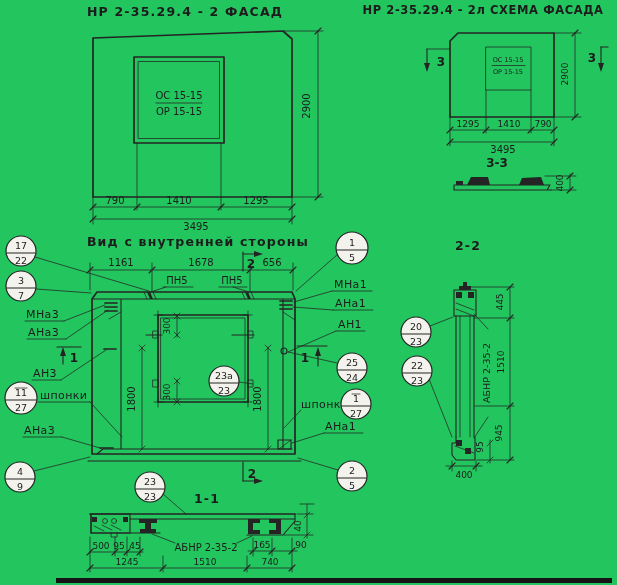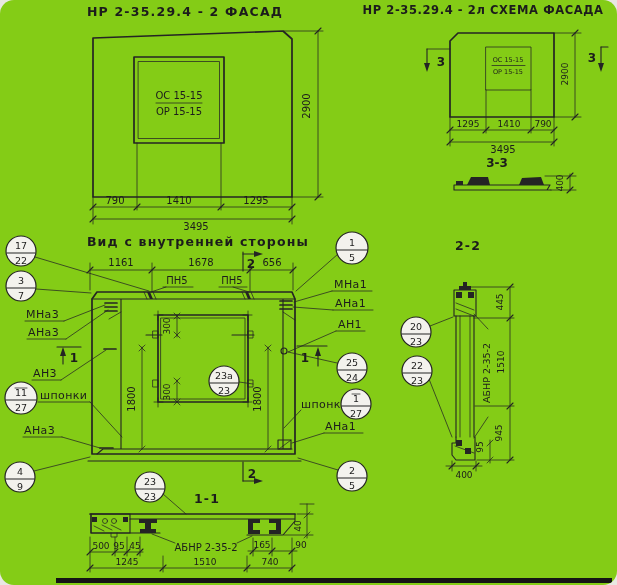--- a/index.html
+++ b/index.html
@@ -1,16 +1,16 @@
 <!DOCTYPE html>
 <html><head>
 <meta charset="utf-8">
 <style>
   html,body{margin:0;padding:0;background:#e8e7e2;}
-  .page{position:relative;width:617px;height:585px;background:#84cc16;overflow:hidden;border-radius:14px;}
+  .page{position:relative;width:617px;height:585px;background:#22c55e;overflow:hidden;}
   svg{display:block}
   svg line,svg path,svg rect,svg circle{stroke:#242424;fill:none;stroke-width:1.1;stroke-linecap:round;stroke-linejoin:round}
   .w1{stroke-width:.75}
   .w2{stroke-width:1.7}
   .dk{fill:#242424;stroke:none}
   .co{fill:#f3f2ed;stroke:#242424;stroke-width:1.2}
   svg text{stroke:none;fill:#1c1c1c;font-family:"DejaVu Sans",sans-serif}
   .ttl{font-size:12.5px;font-weight:600;letter-spacing:1.2px}
   .ttl2{font-size:11.5px;font-weight:600;letter-spacing:.6px}
   .sec{font-size:12px;font-weight:600}

